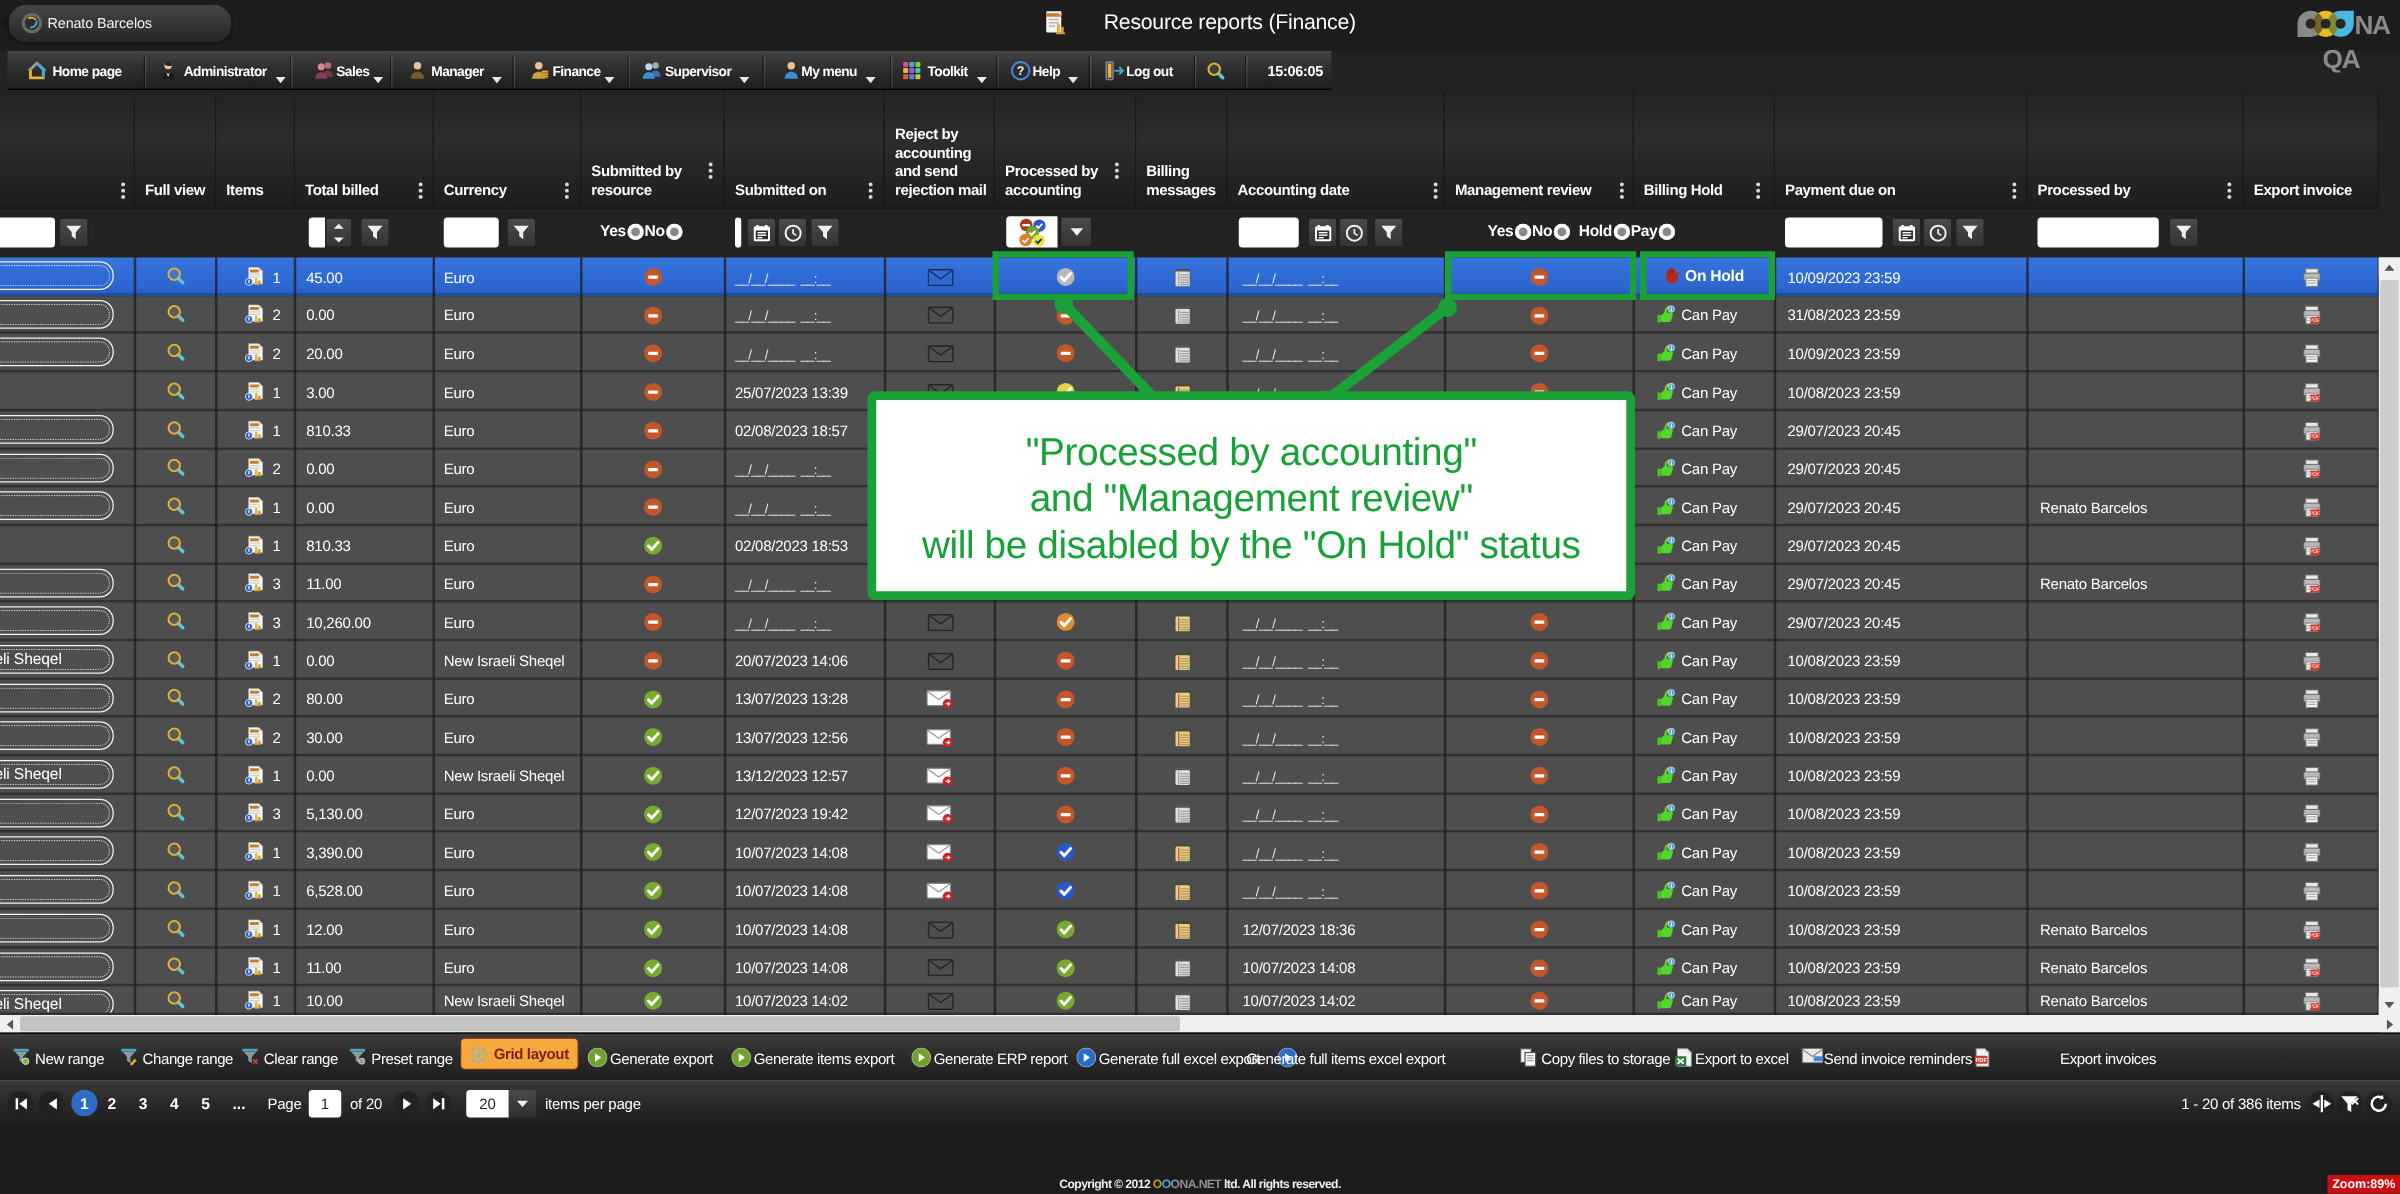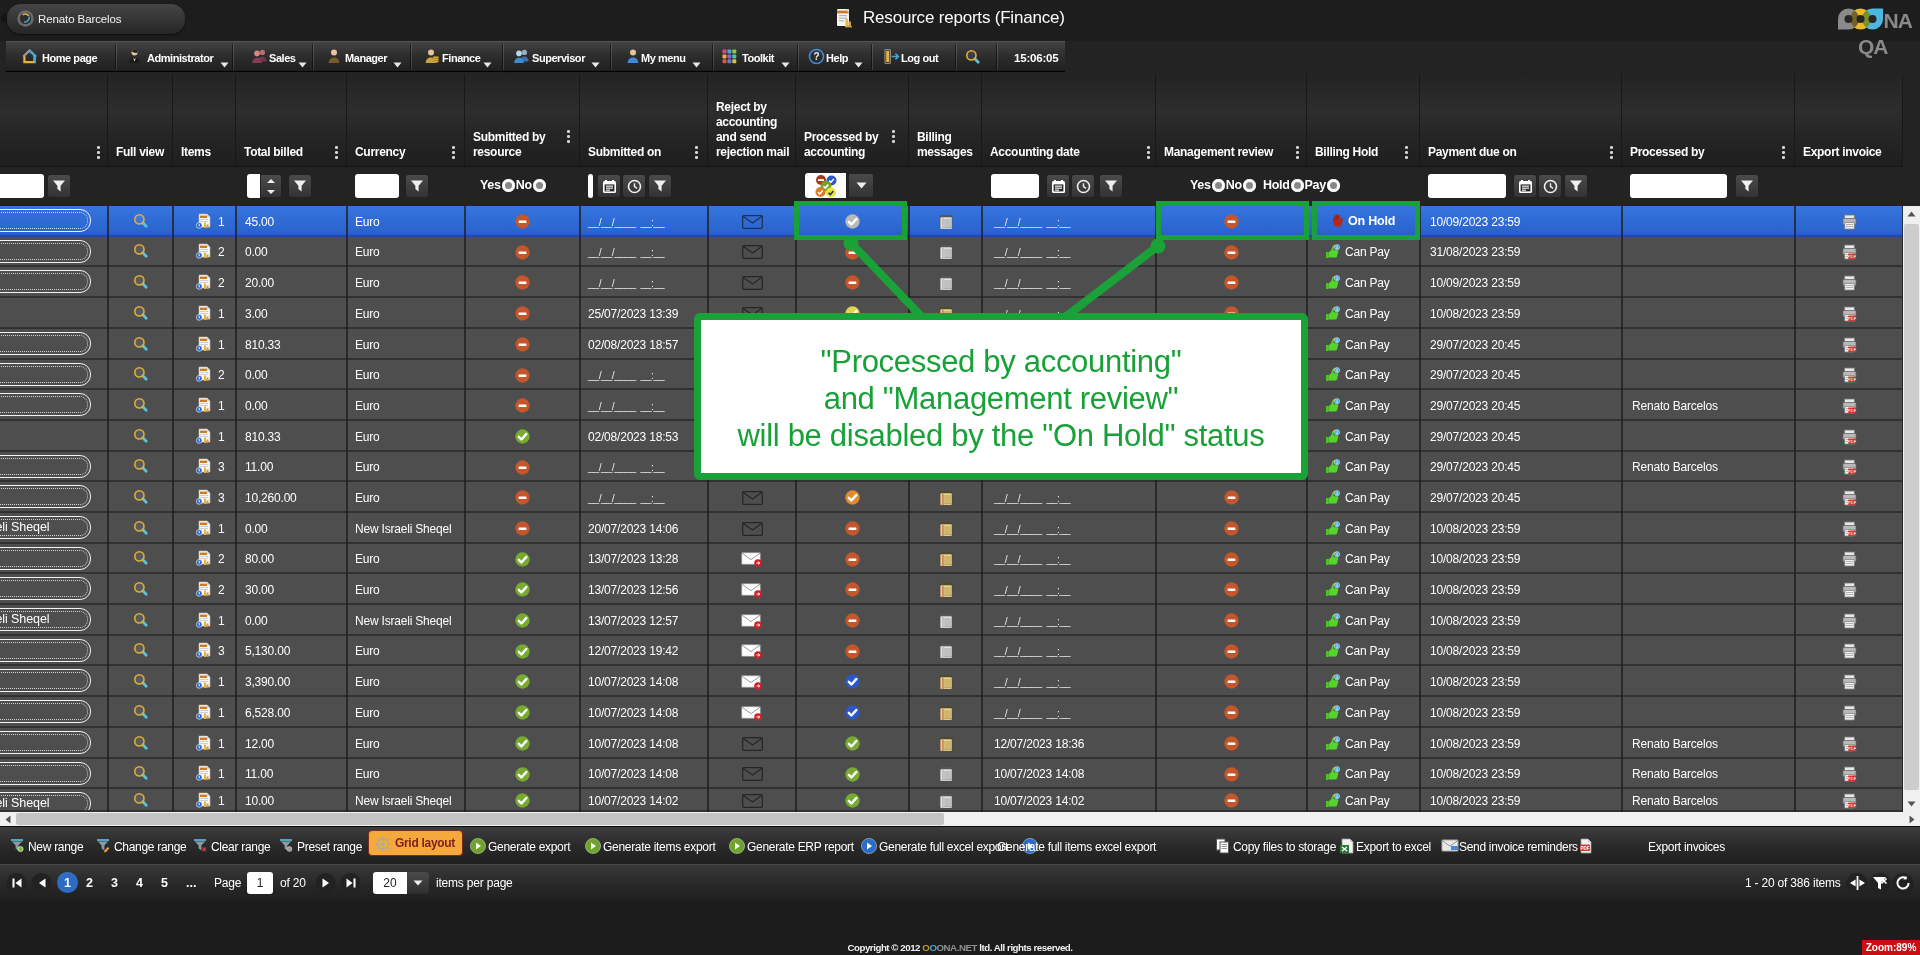--- a/index.html
+++ b/index.html
@@ -8,21 +8,21 @@
 .t{font-size:12px;letter-spacing:-0.2px;color:#fff;white-space:nowrap}
 .tb{font-size:12.5px;font-weight:bold;letter-spacing:-0.2px;color:#fff;white-space:nowrap}
 .ph{color:#e9e9e9;font-size:10.5px;letter-spacing:-0.5px}
 
 #top{position:absolute;left:0;top:0;width:1920px;height:41px;background:#1d1d1d}
 #pill{position:absolute;left:7px;top:4px;width:178px;height:30px;border-radius:14px;background:linear-gradient(180deg,#454545,#262626);box-shadow:0 1px 2px rgba(0,0,0,.6)}
 #pilltab{position:absolute;left:1px;top:14px;width:26px;height:9px;background:#161616;border-radius:4px}
 #pill .av{position:absolute;left:10px;top:6px}
 #pill .nm{position:absolute;left:31px;top:9px;font-size:11.5px;color:#f2f2f2;letter-spacing:-0.1px}
 #title{position:absolute;left:836px;top:8px;display:flex;align-items:center}
-#title .tx{margin-left:9px;font-size:17px;color:#fdfdfd;letter-spacing:-0.2px}
+#title .tx{margin-left:29px;font-size:17px;color:#fdfdfd;letter-spacing:-0.2px}
 #logo{position:absolute;left:1832px;top:6px}
 
 #nav{position:absolute;left:6px;top:41px;width:1059px;height:31px;background:linear-gradient(180deg,#424242 0%,#2e2e2e 45%,#1f1f1f 100%);border-top:1px solid #555;border-bottom:1px solid #000}
 .nsep{position:absolute;top:2px;width:1px;height:26px;background:rgba(255,255,255,.14);box-shadow:-1px 0 0 rgba(0,0,0,.5)}
 .nico{position:absolute;top:6px}
 .nlab{position:absolute;top:9.5px;font-size:11px;font-weight:bold;color:#fff;letter-spacing:-0.45px;white-space:nowrap}
 .narr{position:absolute;top:11.5px}
 
 #grid{position:absolute;left:0;top:72px;width:1920px;height:754px;background:#232323}
 #ghead{position:absolute;left:0;top:2px;width:1903px;height:92px;background:linear-gradient(180deg,#232323 0%,#2d2d2d 40%,#262626 65%,#1e1e1e 100%)}
@@ -1104,21 +1104,21 @@
           <circle cx="4.2" cy="12.4" r="2.9" fill="#2b62c4" stroke="#fff" stroke-width="0.6"></circle>
           <rect x="3.7" y="10.8" width="1" height="2.6" fill="#fff"></rect>
         </svg></div>
       <div class="ab t" style="left:218px;top:8.5px">1</div>
       <div class="ab t" style="left:245px;top:8.5px">0.00</div>
       <div class="ab t" style="left:355px;top:8.5px;width:108px;overflow:hidden;white-space:nowrap">New Israeli Sheqel</div>
       <div class="ab" style="left:515.0px;top:8.0px"><svg width="15" height="15" viewBox="0 0 15 15">
           <circle cx="7.5" cy="7.5" r="7.2" fill="#76ab2f"></circle>
           <path d="M3.8 7.8l2.6 2.7 5-5.6" stroke="#fff" stroke-width="2.4" fill="none" stroke-linecap="round" stroke-linejoin="round"></path>
         </svg></div>
-      <div class="ab t" style="left:588px;top:8.5px">13/07/2023 12:57</div>
+      <div class="ab t" style="left:588px;top:8.5px">13/12/2023 12:57</div>
       <div class="ab" style="left:741.0px;top:7.5px"><svg width="22" height="16" viewBox="0 0 22 16">
           <rect x="0.6" y="1.6" width="18.8" height="11.8" rx="1" fill="#fdfdfd" stroke="#888" stroke-width="1"></rect>
           <path d="M1 2.2l9 6.4 9-6.4" fill="none" stroke="#999" stroke-width="1"></path>
           <circle cx="17" cy="12" r="3.8" fill="#cf2027"></circle>
           <path d="M15.4 12h3.2M17.2 10.6l1.6 1.4-1.6 1.4" stroke="#fff" stroke-width="0.9" fill="none"></path>
         </svg></div>
       <div class="ab" style="left:845.0px;top:8.0px"><svg width="15" height="15" viewBox="0 0 15 15">
           <circle cx="7.5" cy="7.5" r="7.2" fill="#c4562b"></circle>
           <rect x="3.6" y="6.4" width="7.8" height="2.6" rx="0.5" fill="#fff"></rect>
         </svg></div>

